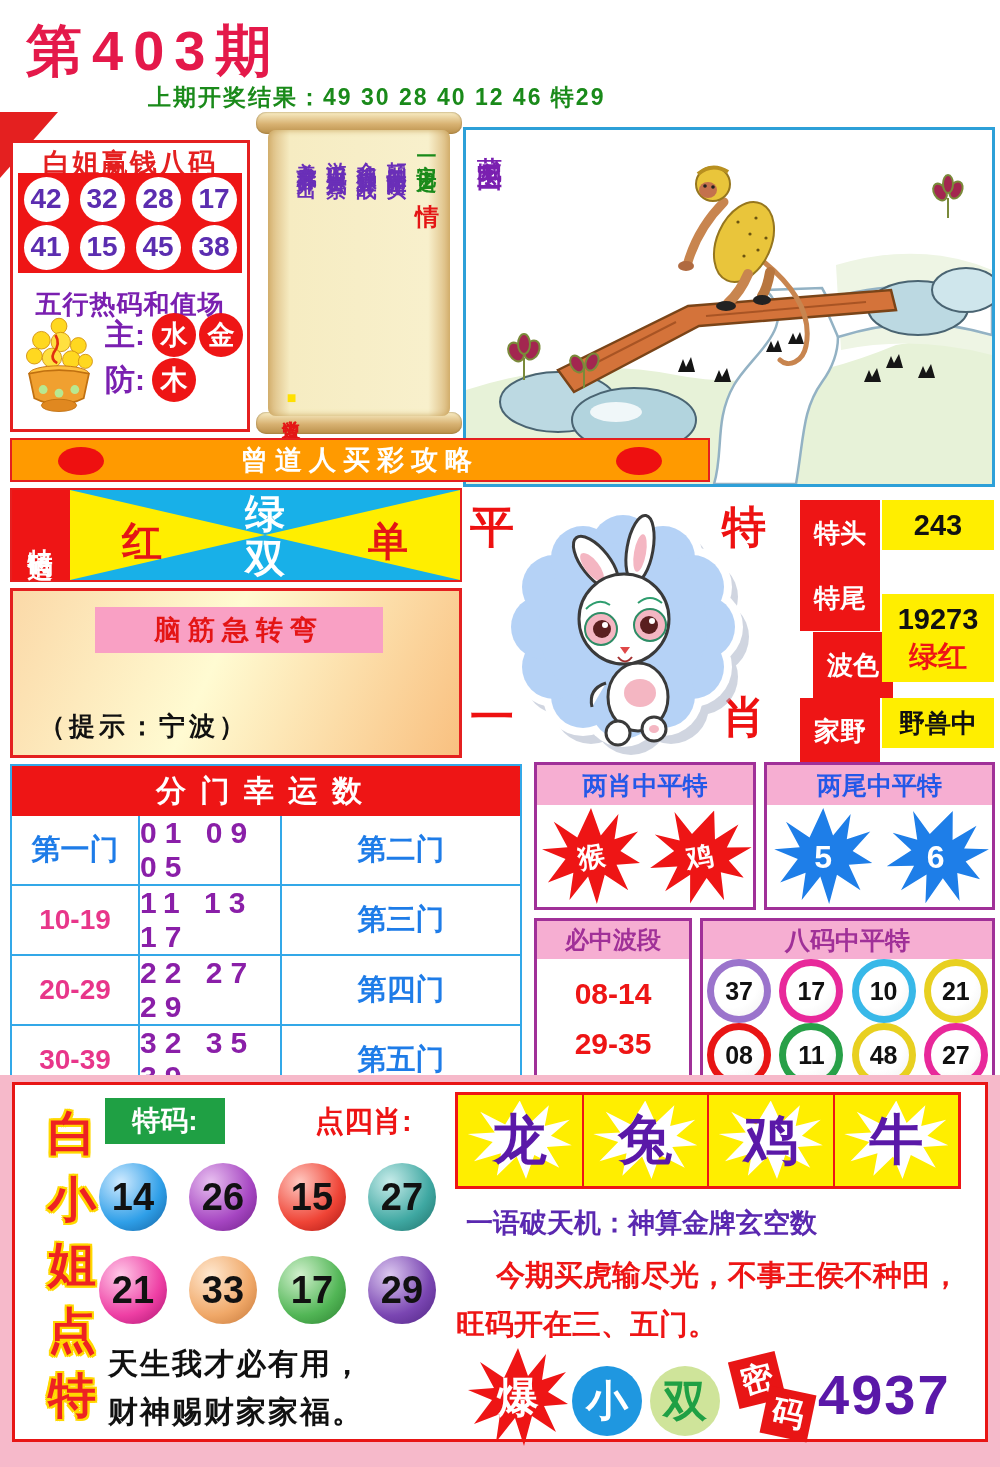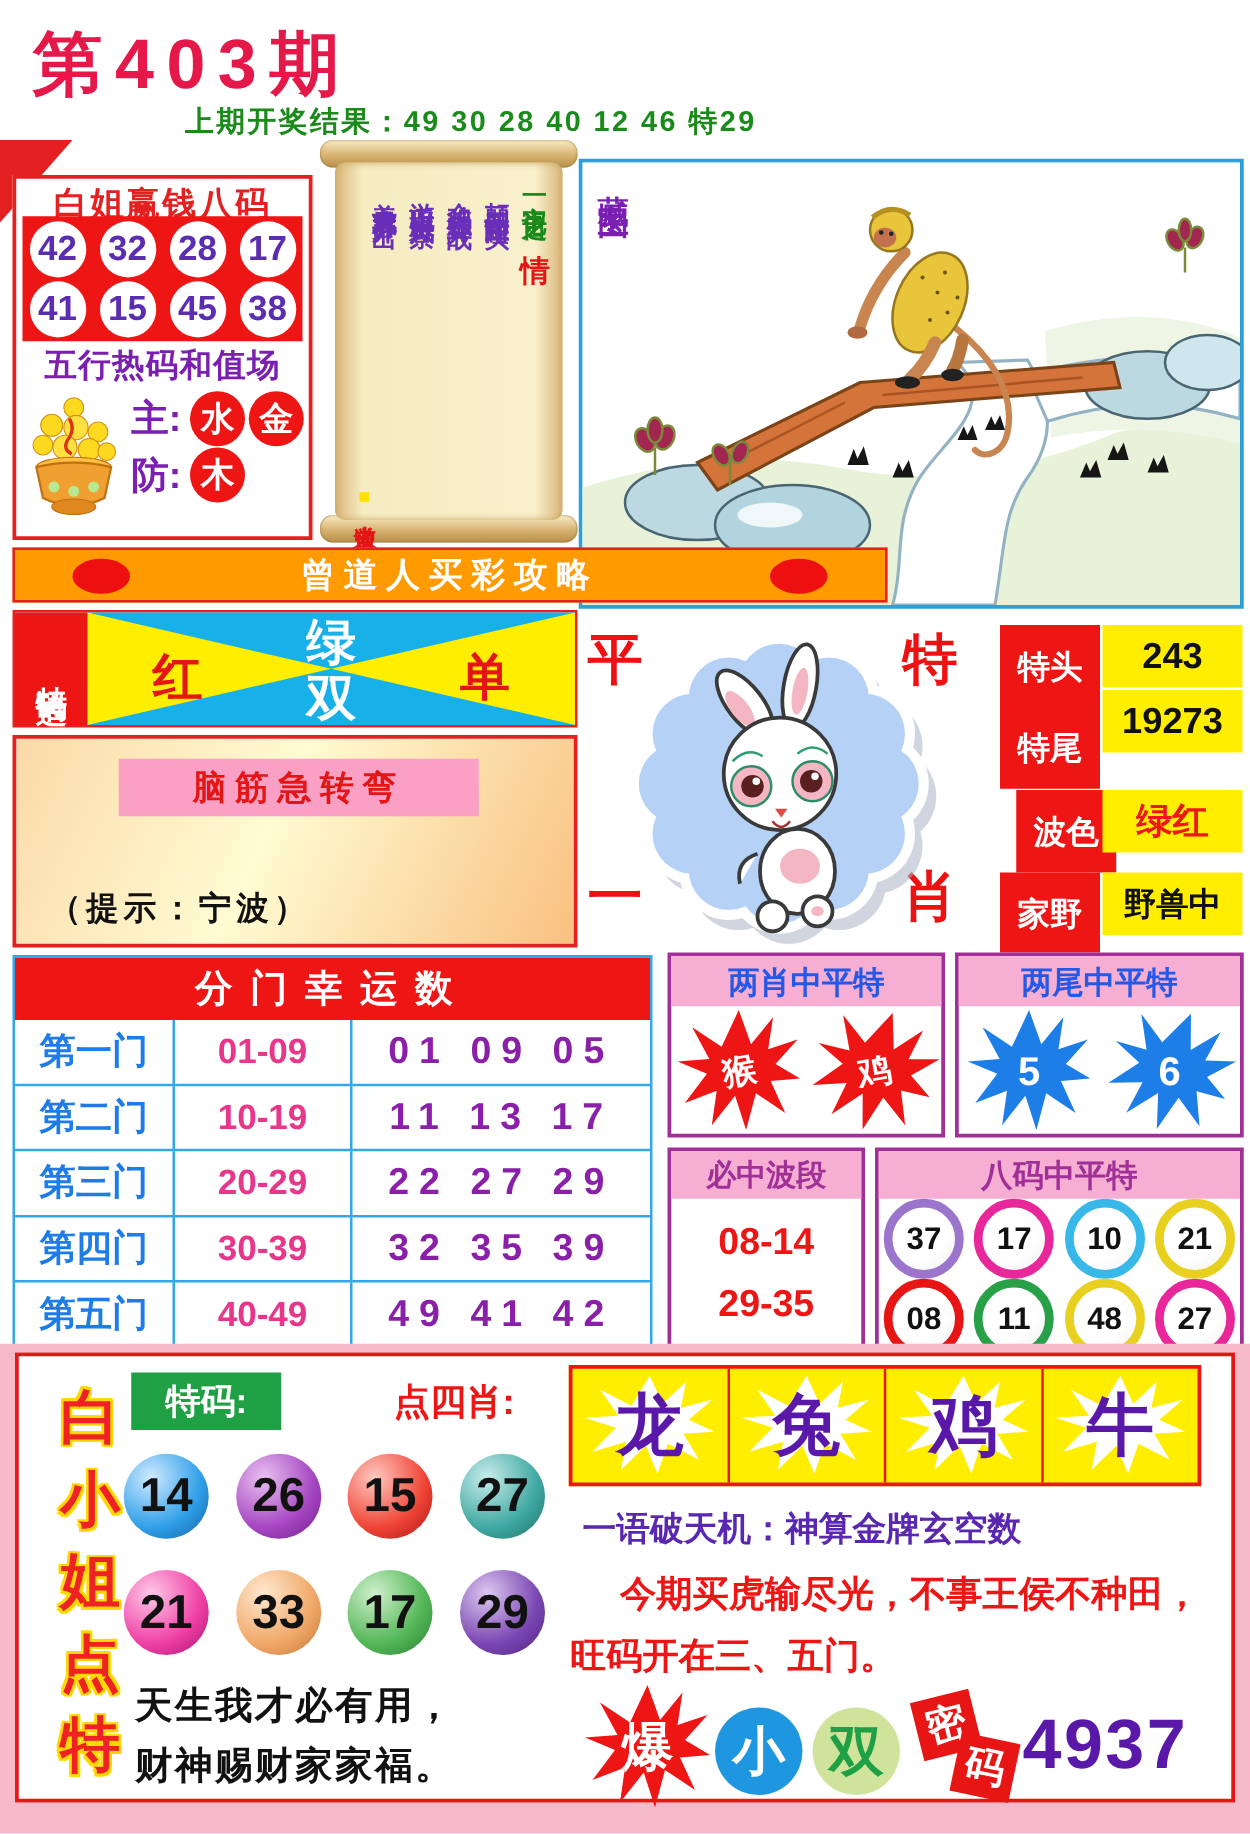--- a/index.html
+++ b/index.html
@@ -15,21 +15,21 @@
                  clip-path:polygon(0 0,100% 0,0 100%);}
 
   
   .baijie{left:10px;top:140px;width:240px;height:292px;background:#fff;border:3px solid #e42020;box-sizing:border-box;}
   .baijie-title{width:100%;top:2px;font-size:27px;font-weight:bold;color:#e42020;text-align:center;letter-spacing:2px;}
   .baijie-red{left:5px;top:30px;width:224px;height:96px;background:#ee1515;
               display:grid;grid-template-columns:repeat(4,1fr);grid-template-rows:repeat(2,1fr);
               align-items:center;justify-items:center;padding:2px 0;}
   .wcirc{width:45px;height:45px;border-radius:50%;background:#fff;color:#5b2db0;
          font-size:28px;font-weight:bold;display:flex;align-items:center;justify-content:center;}
-  .wuxing-title{width:100%;top:132px;font-size:26px;font-weight:bold;color:#7a1fb0;text-align:center;letter-spacing:1px;}
+  .wuxing-title{width:100%;top:144px;font-size:26px;font-weight:bold;color:#7a1fb0;text-align:center;letter-spacing:1px;}
   .bowl{left:2px;top:165px;}
   .zhu-row{left:92px;top:170px;}
   .fang-row{left:92px;top:215px;}
   .zf-label{font-size:30px;font-weight:bold;color:#7a1fb0;margin-right:4px;}
   .rcirc{width:44px;height:44px;border-radius:50%;background:#ee1515;color:#fff;
          font-size:27px;font-weight:bold;display:inline-flex;align-items:center;justify-content:center;margin-left:3px;}
   .zf-row{display:flex;align-items:center;}
 
   
   .scroll{left:256px;top:112px;width:206px;height:322px;}
@@ -385,31 +385,30 @@
       <path d="M118,186 q-18,6 -14,24" stroke="#3a3a3a" stroke-width="3" fill="#ffffff"></path>
       <circle cx="130" cy="236" r="12" fill="#ffffff" stroke="#3a3a3a" stroke-width="3"></circle>
       <circle cx="166" cy="232" r="12" fill="#ffffff" stroke="#3a3a3a" stroke-width="3"></circle>
       <ellipse cx="166" cy="232" rx="5" ry="4" fill="#f4b6c2"></ellipse>
     </svg>
   </div>
 
   <div class="abs fc info-row-label" style="left:800px;top:500px;">特头</div>
   <div class="abs fc info-row-value" style="left:882px;top:500px;">243</div>
   <div class="abs fc info-row-label" style="left:800px;top:565px;">特尾</div>
-  <div class="abs fc info-row-value" style="left:882px;top:552px;">19273</div>
+  <div class="abs fc info-row-value" style="left:882px;top:594px;">19273</div>
   <div class="abs fc info-row-label" style="left:800px;top:632px;margin-left:13px;">波色</div>
   <div class="abs fc info-row-value val-red" style="left:882px;top:632px;">绿红</div>
   <div class="abs fc info-row-label" style="left:800px;top:698px;">家野</div>
   <div class="abs fc info-row-value" style="left:882px;top:698px;font-size:26px;">野兽中</div>
 
   <div class="abs fenmen">
     <div class="abs fenmen-head fc">分门幸运数</div>
     <div class="abs fenmen-grid">
       <div class="fen-cell fen-door">第一门</div>
-      <div class="fen-cell fen-range">01-09</div>
       <div class="fen-cell fen-nums">01 09 05</div>
       <div class="fen-cell fen-door">第二门</div>
       <div class="fen-cell fen-range">10-19</div>
       <div class="fen-cell fen-nums">11 13 17</div>
       <div class="fen-cell fen-door">第三门</div>
       <div class="fen-cell fen-range">20-29</div>
       <div class="fen-cell fen-nums">22 27 29</div>
       <div class="fen-cell fen-door">第四门</div>
       <div class="fen-cell fen-range">30-39</div>
       <div class="fen-cell fen-nums">32 35 39</div>

